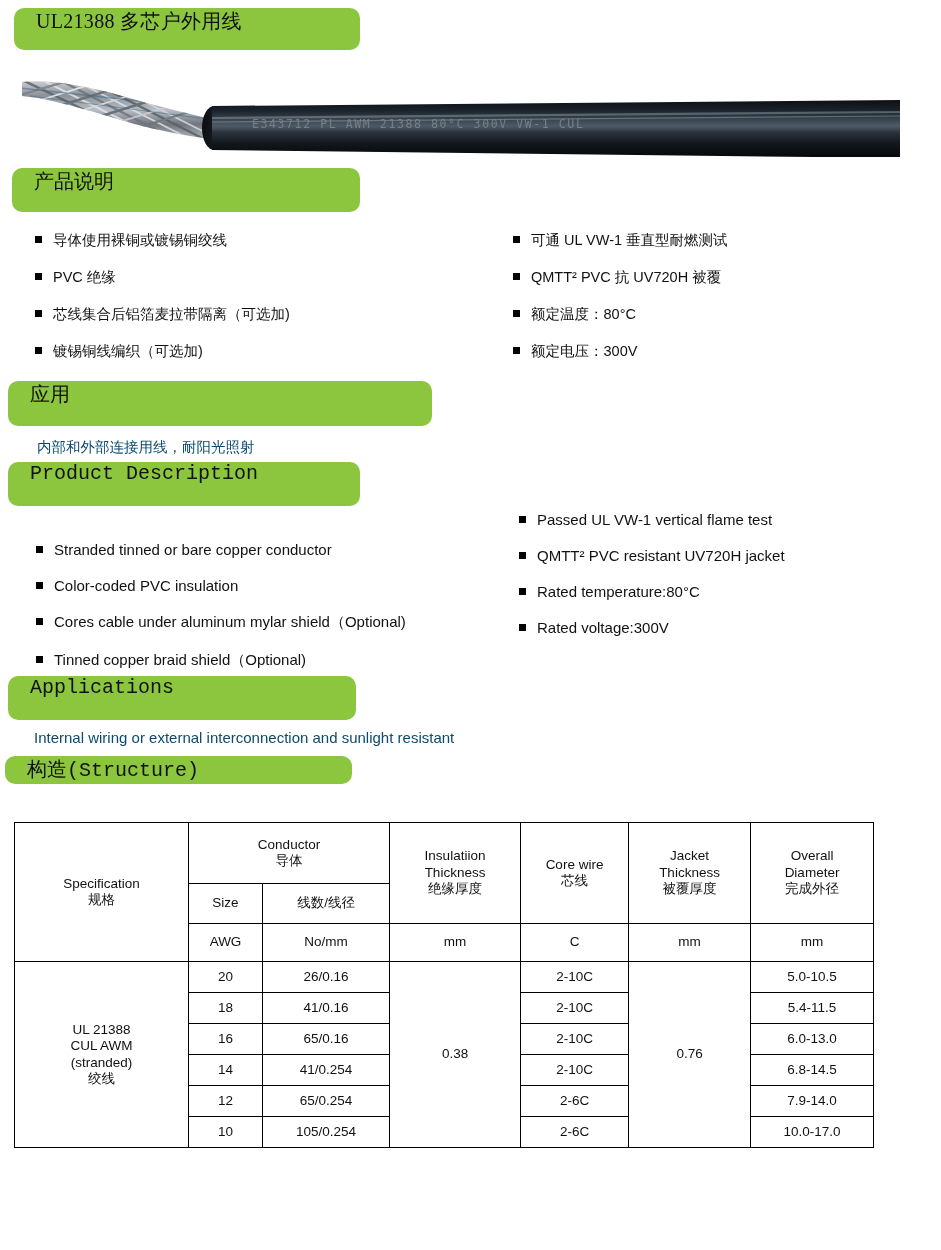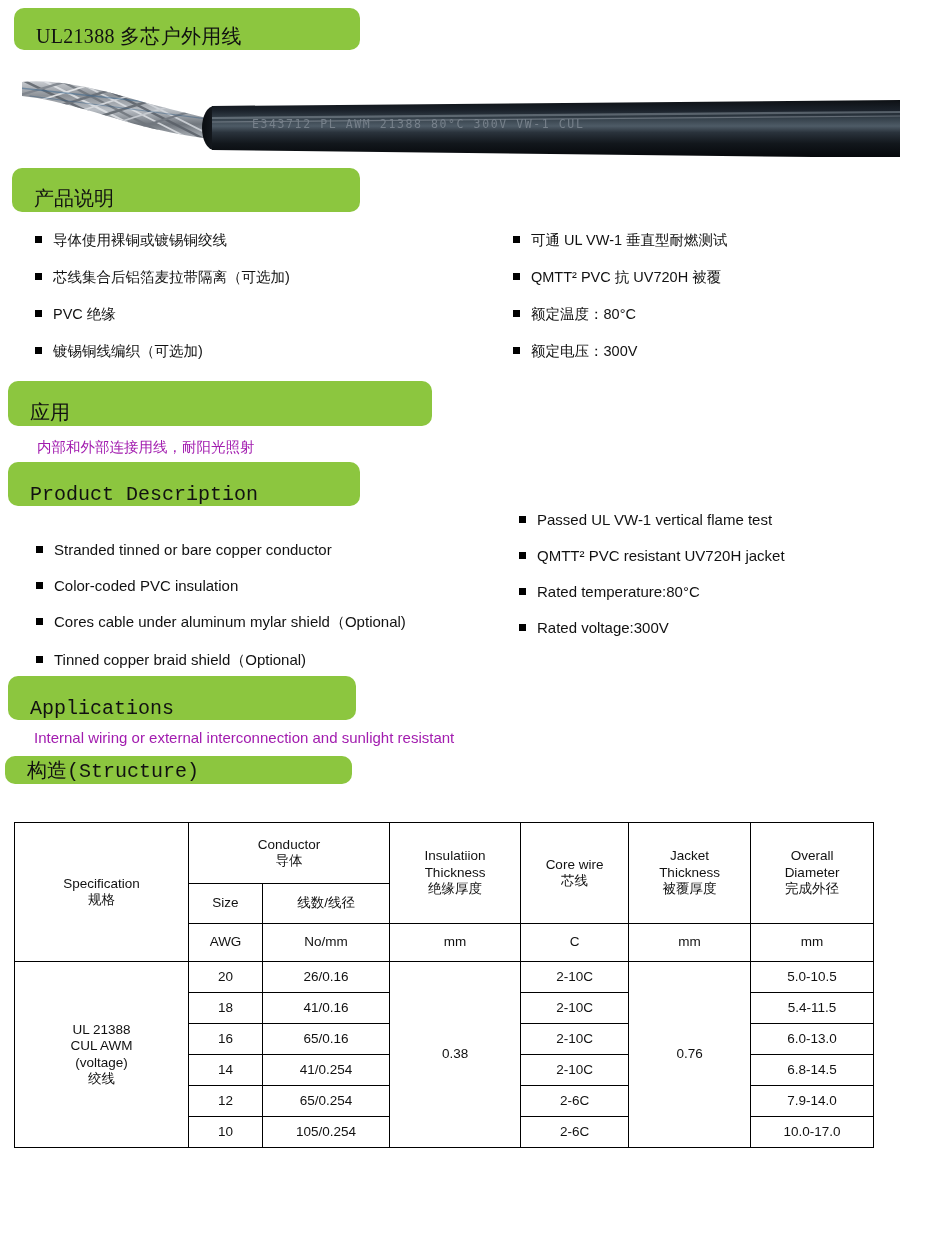--- a/index.html
+++ b/index.html
@@ -15,21 +15,21 @@
     color: #1a1a1a;
     overflow: hidden;
   }
 
   
   .bar {
     position: absolute;
     background: #8cc63f;
     border-radius: 10px;
     display: flex;
-    align-items: flex-end;
+    align-items: flex-start;
     box-sizing: border-box;
     padding-left: 22px;
     color: #111;
     white-space: nowrap;
   }
   .bar.serif  { font-family: "Liberation Serif", serif; }
   .bar.mono   { font-family: Liberation Mono, monospace; }
   .bar.sans   { font-family: "Liberation Sans", sans-serif; }
 
   #title-bar   { left: 14px;  top: 8px;   width: 346px; height: 42px; font-size: 20px; letter-spacing: .3px; }
@@ -74,21 +74,21 @@
   #en-list-left   { left: 36px;  top: 511px; margin-top: 30px; }
   #en-list-right  { left: 519px; top: 511px; }
 
   #en-list-left .row, #en-list-right .row { margin-bottom: 19px; }
   #en-list-left .txt, #en-list-right .txt { font-size: 15px; }
 
   
   .para {
     position: absolute;
     font-size: 14.5px;
-    color: #a21caf;
+    color: #0c4a6e;
     white-space: nowrap;
     text-align: center;
   }
   #app-cn-text { left: 37px; top: 438px; }
   #app-en-text { left: 34px; top: 729px; font-size: 15px; }
 
   
   #struct-table {
     position: absolute;
     left: 14px;
@@ -189,25 +189,25 @@
   <span>产品说明</span>
 </div>
 
 <div class="blist" id="cn-list-left">
   <div class="row">
     <span class="bullet"></span>
     <span class="txt">导体使用裸铜或镀锡铜绞线</span>
   </div>
   <div class="row">
     <span class="bullet"></span>
+    <span class="txt">PVC 绝缘</span>
+  </div>
+  <div class="row">
+    <span class="bullet"></span>
     <span class="txt">芯线集合后铝箔麦拉带隔离（可选加)</span>
-  </div>
-  <div class="row">
-    <span class="bullet"></span>
-    <span class="txt">PVC 绝缘</span>
   </div>
   <div class="row">
     <span class="bullet"></span>
     <span class="txt">镀锡铜线编织（可选加)</span>
   </div>
 </div>
 
 <div class="blist" id="cn-list-right">
   <div class="row">
     <span class="bullet"></span>
@@ -336,21 +336,21 @@
       <td>mm</td>
       <td>C</td>
       <td>mm</td>
       <td>mm</td>
     </tr>
 
     <tr>
       <td rowspan="6" class="spec-cell">
         <span>UL 21388</span>
         <span class="cn-sub">CUL AWM</span>
-        <span class="cn-sub">(voltage)</span>
+        <span class="cn-sub">(stranded)</span>
         <span class="cn-sub">绞线</span>
       </td>
       <td class="tall">20</td>
       <td class="tall">26/0.16</td>
       <td rowspan="6">0.38</td>
       <td class="tall">2-10C</td>
       <td rowspan="6">0.76</td>
       <td class="tall">5.0-10.5</td>
     </tr>
 

